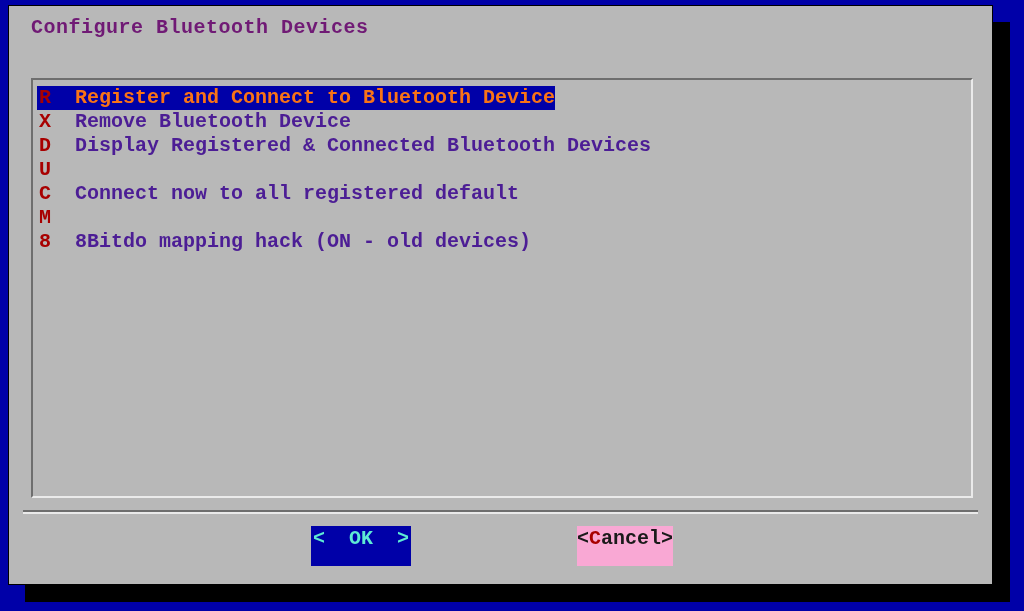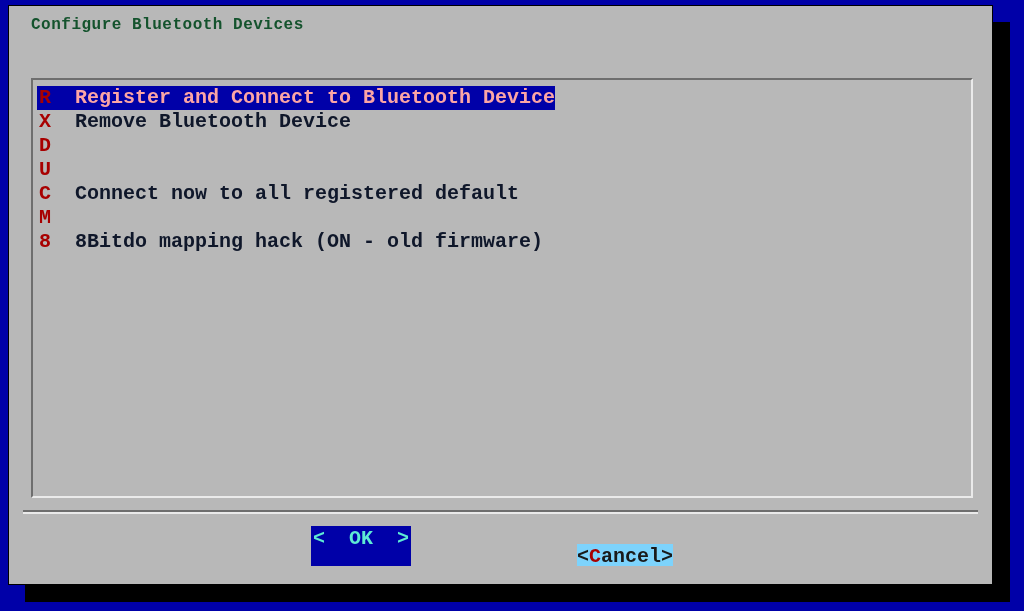--- a/index.html
+++ b/index.html
@@ -30,22 +30,22 @@
       left: 8px;
       top: 5px;
       width: 985px;
       height: 580px;
       background: #B8B8B8;
       border: 1px solid #000000;
       z-index: 2;
       padding: 0;
     }
     .title {
-      font-size: 16px;
-      color: #14532d;
+      font-size: 20px;
+      color: #701a75;
       padding: 10px 0 0 22px;
       letter-spacing: 0.5px;
       font-family: Liberation Mono, monospace;
     }
     .list-frame {
       position: absolute;
       left: 22px;
       top: 72px;
       width: 942px;
       height: 420px;
@@ -62,30 +62,30 @@
       line-height: 24px;
       white-space: pre;
       cursor: pointer;
     }
     .key {
       color: #A80000;
       width: 36px;
       padding-left: 2px;
     }
     .label {
-      color: #0f172a;
+      color: #4c1d95;
       padding-left: 2px;
     }
     .menu-item.selected .key {
       background: #0000A8;
       color: #A80000;
     }
     .menu-item.selected .label {
       background: #0000A8;
-      color: #fca5a5;
+      color: #f97316;
       font-family: Liberation Mono, monospace;
     }
     .divider {
       position: absolute;
       left: 14px;
       right: 14px;
       top: 504px;
       border-top: 2px solid #6E6E6E;
       border-bottom: 2px solid #EAEAEA;
       height: 0;
@@ -105,48 +105,47 @@
       white-space: pre;
     }
     .ok-btn {
       background: #0000A8;
       color: #5eead4;
       margin-left: 302px;
       padding: 0 2px;
     }
     .cancel-btn {
       color: #1A1A1A;
-      background: #7dd3fc;
+      background: #f9a8d4;
       margin-left: 166px;
-      margin-top: 18px;
     }
     .cancel-btn .hk {
       color: #A80000;
     }
     .bracket {
       display: inline;
     }
   </style>
 </head>
 <body>
 
 <div class="shadow"></div>
 
 <div class="dialog">
   <div class="title">Configure Bluetooth Devices</div>
 
   <div class="list-frame" id="menu-list">
 
   <div class="menu-item selected"><span class="key">R</span><span class="label">Register and Connect to Bluetooth Device</span></div>
       <div class="menu-item"><span class="key">X</span><span class="label">Remove Bluetooth Device</span></div>
-      <div class="menu-item"><span class="key">D</span></div>
+      <div class="menu-item"><span class="key">D</span><span class="label">Display Registered &amp; Connected Bluetooth Devices</span></div>
       <div class="menu-item"><span class="key">U</span></div>
       <div class="menu-item"><span class="key">C</span><span class="label">Connect now to all registered default</span></div>
       <div class="menu-item"><span class="key">M</span></div>
-      <div class="menu-item"><span class="key">8</span><span class="label">8Bitdo mapping hack (ON - old firmware)</span></div>
+      <div class="menu-item"><span class="key">8</span><span class="label">8Bitdo mapping hack (ON - old devices)</span></div>
     </div>
 
   <div class="divider"></div>
 
   <div class="button-row">
     <div class="btn ok-btn"><span class="bracket">&lt;</span><span>  OK  </span><span class="bracket">&gt;</span></div>
     <div class="btn cancel-btn"><span class="bracket">&lt;</span><span class="hk">C</span><span>ancel</span><span class="bracket">&gt;</span></div>
   </div>
 </div>
 

